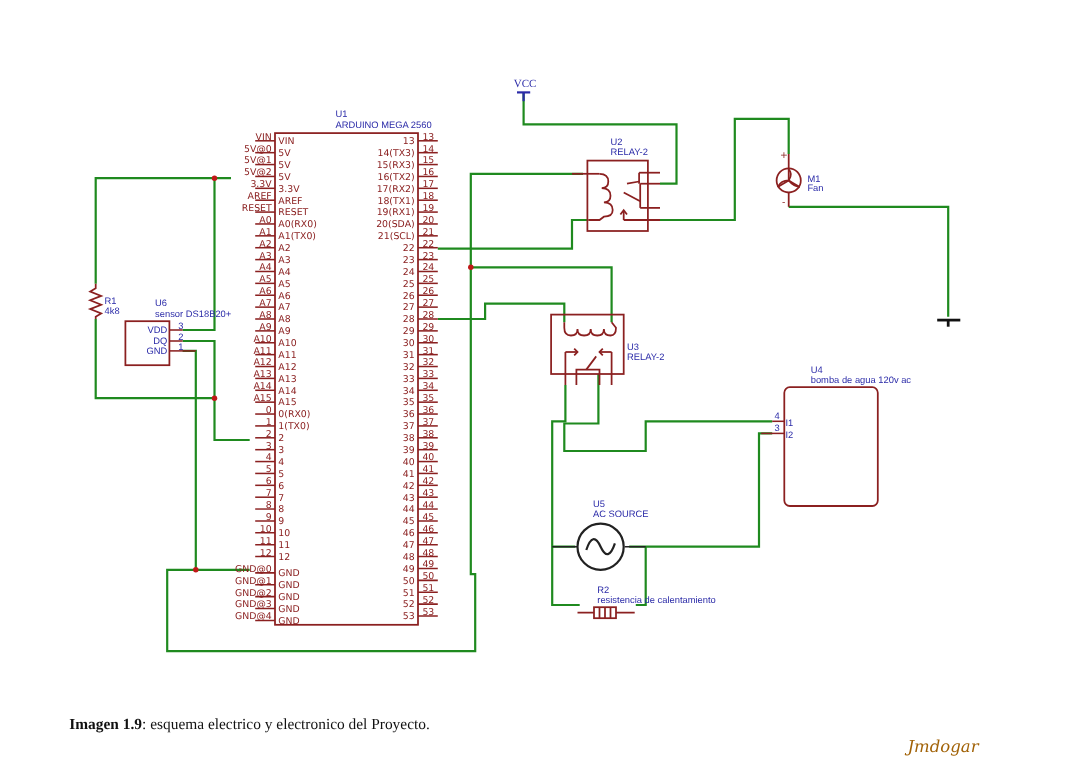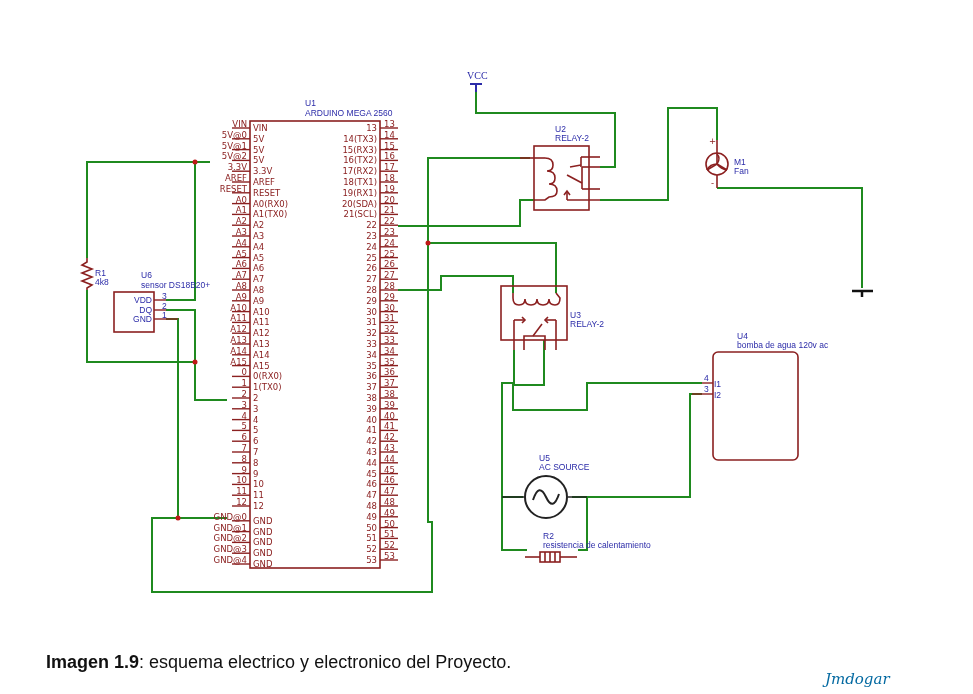--- a/index.html
+++ b/index.html
@@ -5,23 +5,23 @@
   html, body { margin: 0; padding: 0; background: #ffffff; }
   body { width: 973px; height: 694px; position: relative; overflow: hidden; font-family: "Liberation Sans", sans-serif; }
   #schem { position: absolute; left: 0; top: 0; }
   .wire { stroke: #1f8a1f; stroke-width: 2; fill: none; }
   .part { stroke: #8b2020; stroke-width: 1.6; fill: none; }
   .pin { stroke: #8b2020; stroke-width: 1.4; }
   .pinlbl { fill: #8b2020; font-family: "DejaVu Sans", sans-serif; font-size: 8.5px; }
   .pinnum { fill: #8b2020; font-family: "DejaVu Sans", sans-serif; font-size: 8.5px; }
   .ref { fill: #2b2ba8; font-family: "Liberation Sans", sans-serif; font-size: 8.5px; }
   .dot { fill: #c01818; }
-  .caption { position: absolute; left: 46px; top: 652px; font-size: 18px; color: #111; font-family: Liberation Sans, sans-serif; }
+  .caption { position: absolute; left: 63px; top: 652px; font-size: 14px; color: #111; font-family: Liberation Serif, serif; }
   .caption b { font-weight: bold; }
-  .sig { position: absolute; left: 825px; top: 670px; color: #0369a1; font-family: "DejaVu Serif", serif; font-style: italic; font-size: 15px; }
+  .sig { position: absolute; left: 825px; top: 670px; color: #a16207; font-family: "DejaVu Serif", serif; font-style: italic; font-size: 15px; }
 </style>
 </head>
 <body>
 
 <svg id="schem" width="973" height="694" viewBox="0 0 973 694">
 
   <g id="wires">
 
     <polyline class="wire" points="210,162 87,162 87,258"></polyline>
     <polyline class="wire" points="195,162 195,300 166,300"></polyline>

